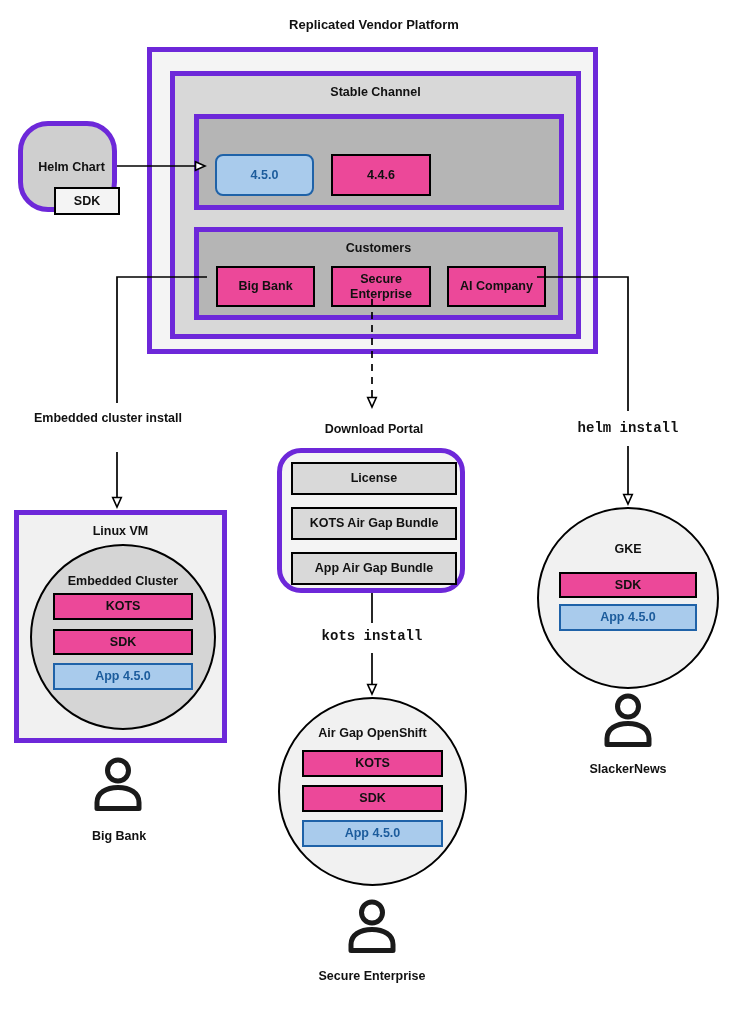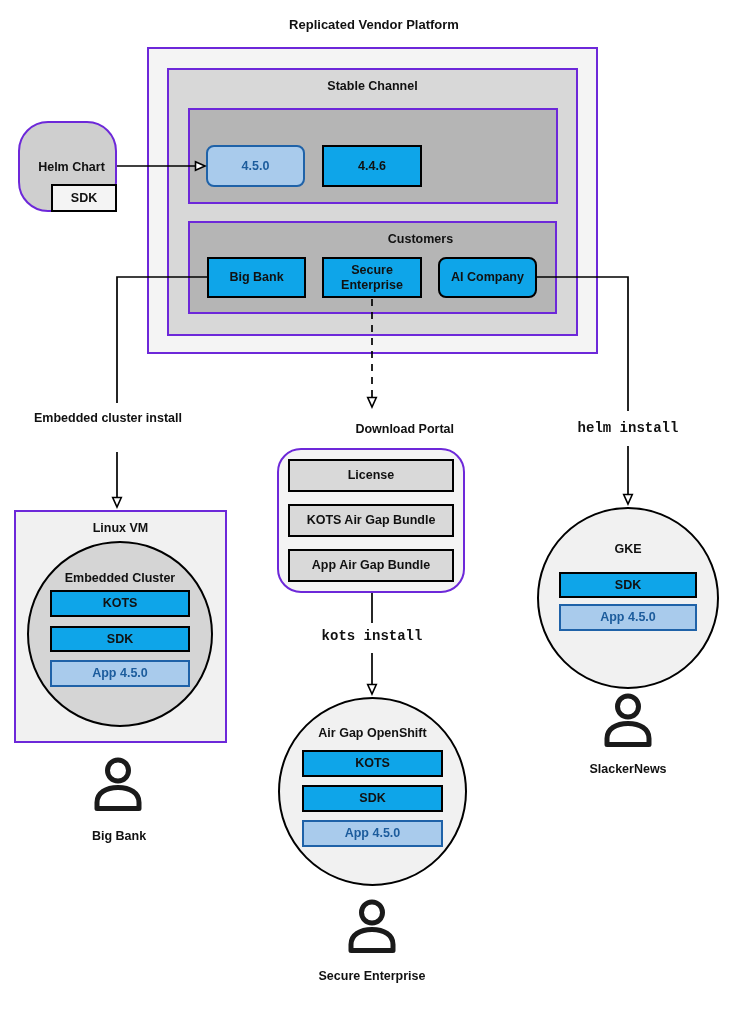--- a/index.html
+++ b/index.html
@@ -3,68 +3,68 @@
 <meta charset="utf-8">
 <style>
   html,body { margin:0; padding:0; background:#ffffff; }
   #canvas {
     position:relative; width:734px; height:1026px; background:#ffffff;
     font-family:"Liberation Sans", sans-serif; color:#111;
     overflow:hidden;
   }
   #connectors { position:absolute; left:0; top:0; width:734px; height:1026px;
     pointer-events:none; z-index:6; }
-  .box { position:absolute; box-sizing:border-box; border:2px solid #6d28d9;padding-left:8px; }
+  .box { position:absolute; box-sizing:border-box; border:5px solid #6d28d9;padding-left:8px; }
   .lbl { position:absolute; font-weight:bold; font-size:12.5px; text-align:center; line-height:1.25; }
   .sec-label { position:absolute; left:0; width:100%; text-align:center; font-weight:bold; font-size:12.5px; }
-  .chip { position:absolute; box-sizing:border-box; border:2px solid #000; background:#0ea5e9;
+  .chip { position:absolute; box-sizing:border-box; border:2px solid #000; background:#ec4899;
     display:flex; align-items:center; justify-content:center; text-align:center;
     font-weight:bold; font-size:12.5px; line-height:1.15; z-index:4; }
   .chip.blue { background:var(--highlight-fill,#a9cbec); border-color:var(--highlight-border,#1f62a8);
     color:var(--highlight-text,#1c5c9c); }
   .circle { position:absolute; box-sizing:border-box; border:2px solid #000; border-radius:50%; }
   .mono { font-family:"Liberation Mono","DejaVu Sans Mono",monospace; font-size:14px; font-weight:bold; }
 
   
   .title { left:187px; top:17px; width:374px; font-size:13px; }
 
   
   .platform  { left:147px; top:47px;  width:451px; height:307px; background:#f4f4f4; z-index:1; }
   .stable    { left:18px;  top:19px;  width:411px; height:268px; background:#d8d8d8; }
   .stable > .sec-label    { top:9px; }
   .release   { left:19px;  top:38px;  width:370px; height:96px;  background:#b5b5b5; }
   .release > .sec-label   { top:8px; }
   .customers { left:19px;  top:151px; width:369px; height:93px;  background:#b5b5b5; }
-  .customers > .sec-label { top:9px;margin-left:48px; }
+  .customers > .sec-label { top:9px; }
   .release-450 { left:16px;  top:35px; width:99px;  height:42px;border-radius:8px; }
   .release-446 { left:132px; top:35px; width:100px; height:42px; }
   .cust-bb { left:17px;  top:34px; width:99px;  height:41px; }
   .cust-se { left:132px; top:34px; width:100px; height:41px; }
-  .cust-ai { left:248px; top:34px; width:99px;  height:41px;border-radius:8px; }
+  .cust-ai { left:248px; top:34px; width:99px;  height:41px; }
 
   
   .helm { left:18px; top:121px; width:99px; height:91px; background:#cfcfcf; z-index:2;
     display:flex; align-items:center; justify-content:center;border-radius:30px; }
   .helm-title { font-weight:bold; font-size:12.5px; }
   .helm-sdk { left:31px; top:61px; width:66px; height:28px; background:#f4f4f4; }
 
   
   .install-label { left:33px; top:411px; width:150px; }
   .linuxvm { left:14px; top:510px; width:213px; height:233px; background:#f1f1f1; z-index:1;text-decoration:underline; }
   .linuxvm > .sec-label { top:9px; }
   .emb-circle { left:11px; top:29px; width:186px; height:186px; background:#d5d5d5; }
   .emb-circle > .sec-label { top:28px; }
   .emb-c0 { left:21px; top:47px;  width:140px; height:27px; }
   .emb-c1 { left:21px; top:83px;  width:140px; height:26px; }
   .emb-c2 { left:21px; top:117px; width:140px; height:27px; }
   .person-left { position:absolute; left:92px; top:757px; z-index:2; }
   .bigbank-label { left:59px; top:829px; width:120px; }
 
   
-  .portal-label { left:294px; top:422px; width:160px;text-align:right; }
+  .portal-label { left:294px; top:422px; width:160px; }
   .portal-box { left:277px; top:448px; width:188px; height:145px; background:#f4f4f4; z-index:1;border-radius:24px; }
   .p-i0 { left:9px; top:9px;  width:166px; height:33px; background:#d9d9d9; }
   .p-i1 { left:9px; top:54px; width:166px; height:33px; background:#d9d9d9; }
   .p-i2 { left:9px; top:99px; width:166px; height:33px; background:#d9d9d9; }
   .kots-label { left:292px; top:628px; width:160px; }
   .airgap-circle { left:278px; top:697px; width:189px; height:189px; background:#f1f1f1; z-index:1; }
   .airgap-circle > .sec-label { top:27px; }
   .ag-c0 { left:22px; top:51px;  width:141px; height:27px; }
   .ag-c1 { left:22px; top:86px;  width:141px; height:27px; }
   .ag-c2 { left:22px; top:121px; width:141px; height:27px; }

